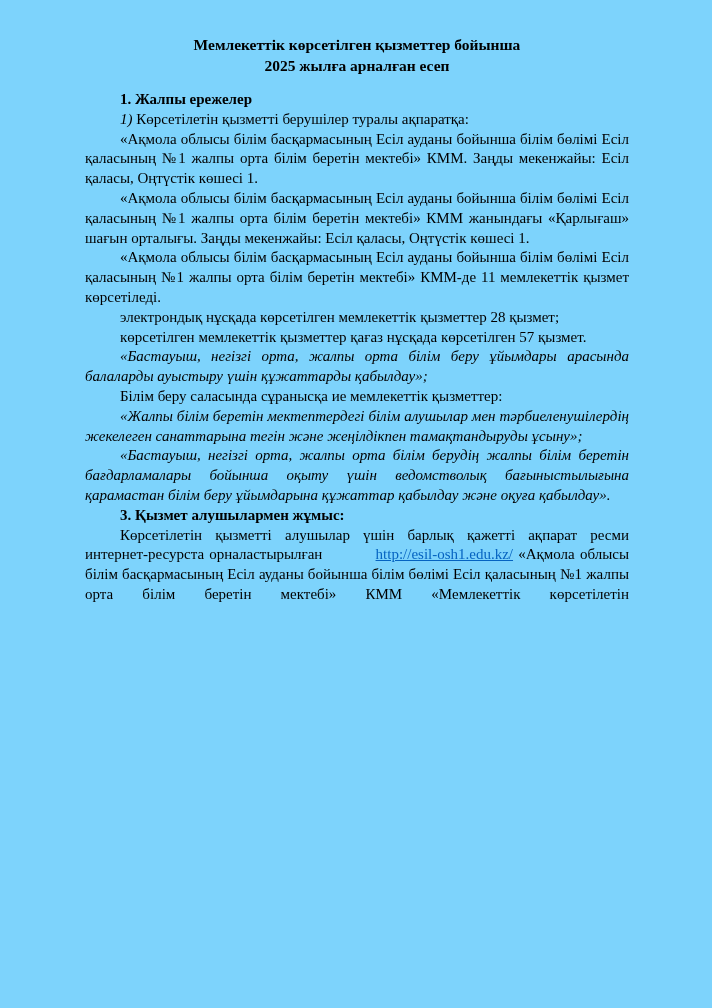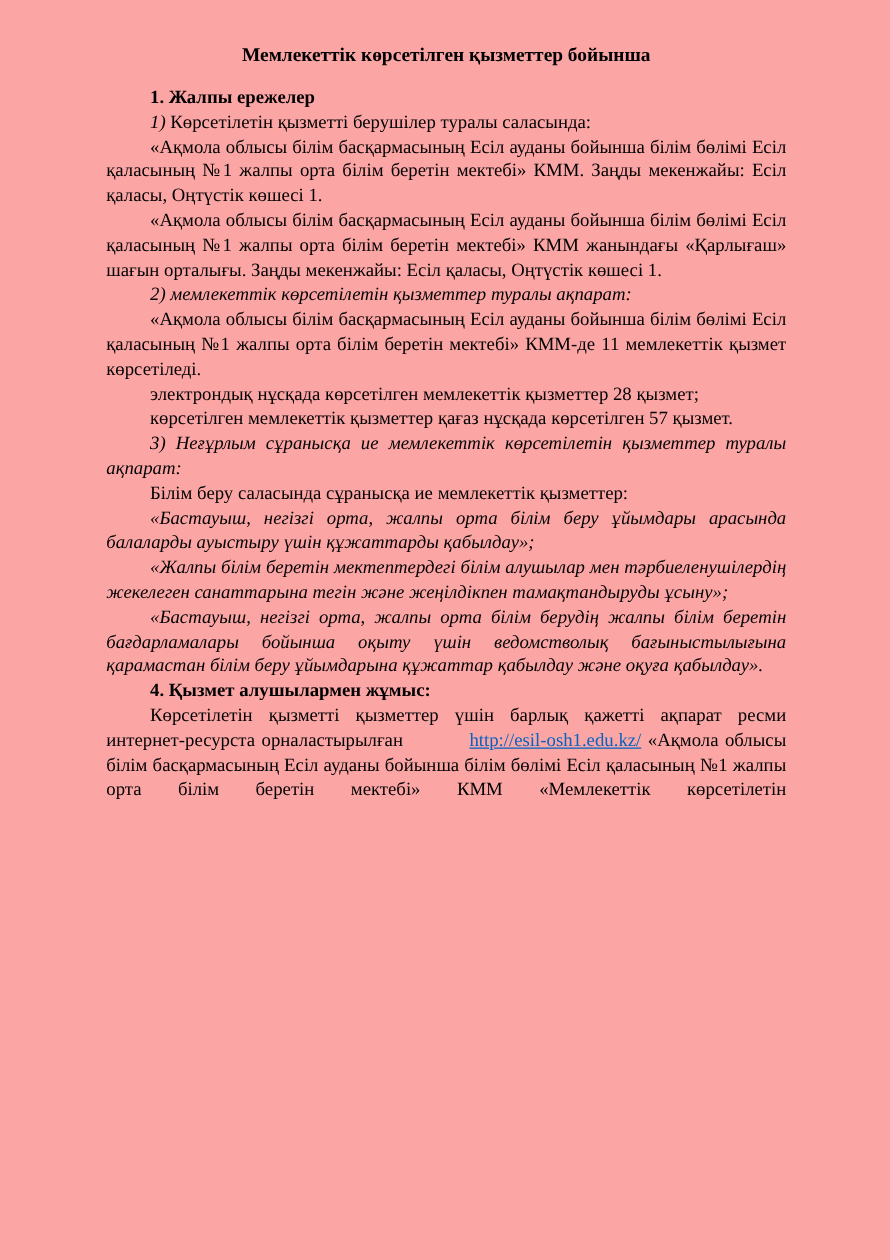--- a/index.html
+++ b/index.html
@@ -5,21 +5,21 @@
   html, body {
     margin: 0;
     padding: 0;
     background: #ffffff;
   }
   .page {
     position: relative;
     width: 712px;
     height: 1008px;
     box-sizing: border-box;
-    background: #fca5a5;
+    background: #7dd3fc;
     color: #000000;
     padding: 34px 83px 0 85px;
     overflow: hidden;
     font-family: "Liberation Serif", "DejaVu Serif", serif;
     font-size: 15px;
     line-height: 19.8px;
   }
   .doc-title {
     text-align: center;
     font-weight: bold;
@@ -43,31 +43,30 @@
     margin-left: 48px;
   }
   .para.cutoff { text-align-last: justify; }
 </style>
 </head>
 <body>
 
 <div class="page">
   <div class="doc-title">
     <div>Мемлекеттік көрсетілген қызметтер бойынша</div>
+    <div>2025 жылға арналған есеп</div>
   </div>
   <div>
       <p class="para heading"><span>1. Жалпы ережелер</span></p>
-      <p class="para normal"><span class="italic">1) </span><span>Көрсетілетін қызметті берушілер туралы саласында:</span></p>
+      <p class="para normal"><span class="italic">1) </span><span>Көрсетілетін қызметті берушілер туралы ақпаратқа:</span></p>
       <p class="para normal"><span>«Ақмола облысы білім басқармасының Есіл ауданы бойынша білім бөлімі Есіл қаласының №1 жалпы орта білім беретін мектебі» КММ. Заңды мекенжайы: Есіл қаласы, Оңтүстік көшесі 1.</span></p>
       <p class="para normal"><span>«Ақмола облысы білім басқармасының Есіл ауданы бойынша білім бөлімі Есіл қаласының №1 жалпы орта білім беретін мектебі» КММ жанындағы «Қарлығаш» шағын орталығы. Заңды мекенжайы: Есіл қаласы, Оңтүстік көшесі 1.</span></p>
-      <p class="para italic"><span class="italic">2) мемлекеттік көрсетілетін қызметтер туралы ақпарат:</span></p>
       <p class="para normal"><span>«Ақмола облысы білім басқармасының Есіл ауданы бойынша білім бөлімі Есіл қаласының №1 жалпы орта білім беретін мектебі» КММ-де 11 мемлекеттік қызмет көрсетіледі.</span></p>
       <p class="para normal"><span>электрондық нұсқада көрсетілген мемлекеттік қызметтер 28 қызмет;</span></p>
       <p class="para normal"><span>көрсетілген мемлекеттік қызметтер қағаз нұсқада көрсетілген 57 қызмет.</span></p>
-      <p class="para italic"><span class="italic">3) Неғұрлым сұранысқа ие мемлекеттік көрсетілетін қызметтер туралы ақпарат:</span></p>
+      <p class="para italic"><span class="italic">«Бастауыш, негізгі орта, жалпы орта білім беру ұйымдары арасында балаларды ауыстыру үшін құжаттарды қабылдау»;</span></p>
       <p class="para normal"><span>Білім беру саласында сұранысқа ие мемлекеттік қызметтер:</span></p>
-      <p class="para italic"><span class="italic">«Бастауыш, негізгі орта, жалпы орта білім беру ұйымдары арасында балаларды ауыстыру үшін құжаттарды қабылдау»;</span></p>
       <p class="para italic"><span class="italic">«Жалпы білім беретін мектептердегі білім алушылар мен тәрбиеленушілердің жекелеген санаттарына тегін және жеңілдікпен тамақтандыруды ұсыну»;</span></p>
       <p class="para italic"><span class="italic">«Бастауыш, негізгі орта, жалпы орта білім берудің жалпы білім беретін бағдарламалары бойынша оқыту үшін ведомстволық бағыныстылығына қарамастан білім беру ұйымдарына құжаттар қабылдау және оқуға қабылдау».</span></p>
-      <p class="para heading"><span>4. Қызмет алушылармен жұмыс:</span></p>
-      <p class="para normal cutoff"><span>Көрсетілетін қызметті қызметтер үшін барлық қажетті ақпарат ресми интернет-ресурста орналастырылған </span><a class="link" href="#">http://esil-osh1.edu.kz/</a><span> «Ақмола облысы білім басқармасының Есіл ауданы бойынша білім бөлімі Есіл қаласының №1 жалпы орта білім беретін мектебі» КММ  «Мемлекеттік көрсетілетін</span></p>
+      <p class="para heading"><span>3. Қызмет алушылармен жұмыс:</span></p>
+      <p class="para normal cutoff"><span>Көрсетілетін қызметті алушылар үшін барлық қажетті ақпарат ресми интернет-ресурста орналастырылған </span><a class="link" href="#">http://esil-osh1.edu.kz/</a><span> «Ақмола облысы білім басқармасының Есіл ауданы бойынша білім бөлімі Есіл қаласының №1 жалпы орта білім беретін мектебі» КММ  «Мемлекеттік көрсетілетін</span></p>
     </div>
 </div>
 
 </body></html>

